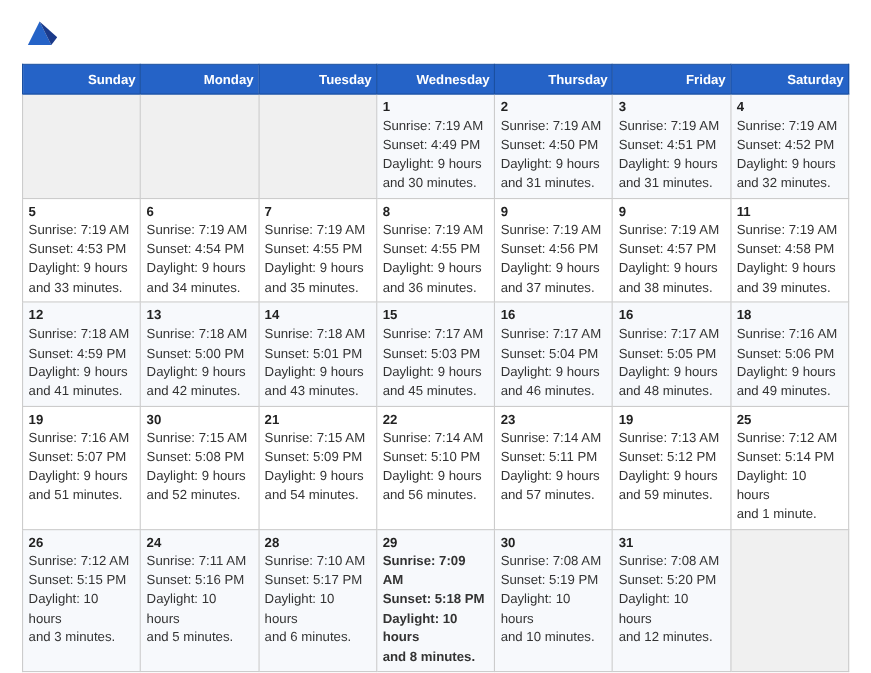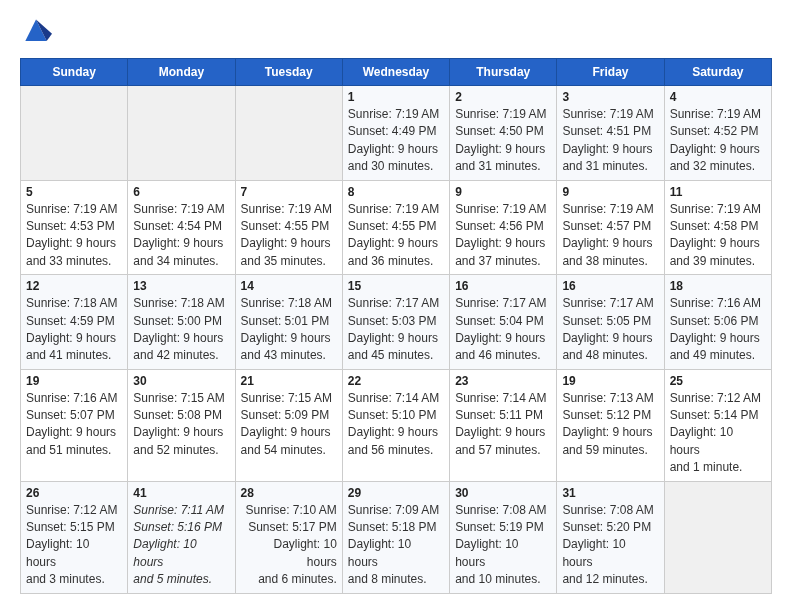--- a/index.html
+++ b/index.html
@@ -64,21 +64,21 @@
       width: 100%;
       border-collapse: collapse;
       border: 1px solid #ccc;
     }
     .calendar th {
       background: #2563c7;
       color: #fff;
       font-size: 12px;
       font-weight: bold;
       padding: 6px 4px;
-      text-align: center;
+      text-align: right;
       border: 1px solid #1a4fa0;
     }
     .calendar td {
       width: calc(100% / 7);
       vertical-align: top;
       font-size: 10px;
       color: #222;
       padding: 4px 5px;
       border: 1px solid #ccc;
       height: 82px;
@@ -327,36 +327,36 @@
         </tr>
         <tr>
           <td>
             <span class="day-number">26</span>
             <div class="day-info" style="white-space: pre-line;">Sunrise: 7:12 AM
 Sunset: 5:15 PM
 Daylight: 10 hours
 and 3 minutes.</div>
           </td>
           <td>
-            <span class="day-number">41</span>
-            <div class="day-info" style="white-space: pre-line; font-style: italic;">Sunrise: 7:11 AM
+            <span class="day-number">24</span>
+            <div class="day-info" style="white-space: pre-line;">Sunrise: 7:11 AM
 Sunset: 5:16 PM
 Daylight: 10 hours
 and 5 minutes.</div>
           </td>
           <td>
             <span class="day-number">28</span>
-            <div class="day-info" style="white-space: pre-line; text-align: right;">Sunrise: 7:10 AM
+            <div class="day-info" style="white-space: pre-line;">Sunrise: 7:10 AM
 Sunset: 5:17 PM
 Daylight: 10 hours
 and 6 minutes.</div>
           </td>
           <td>
             <span class="day-number">29</span>
-            <div class="day-info" style="white-space: pre-line;">Sunrise: 7:09 AM
+            <div class="day-info" style="white-space: pre-line; font-weight: bold;">Sunrise: 7:09 AM
 Sunset: 5:18 PM
 Daylight: 10 hours
 and 8 minutes.</div>
           </td>
           <td>
             <span class="day-number">30</span>
             <div class="day-info" style="white-space: pre-line;">Sunrise: 7:08 AM
 Sunset: 5:19 PM
 Daylight: 10 hours
 and 10 minutes.</div>

